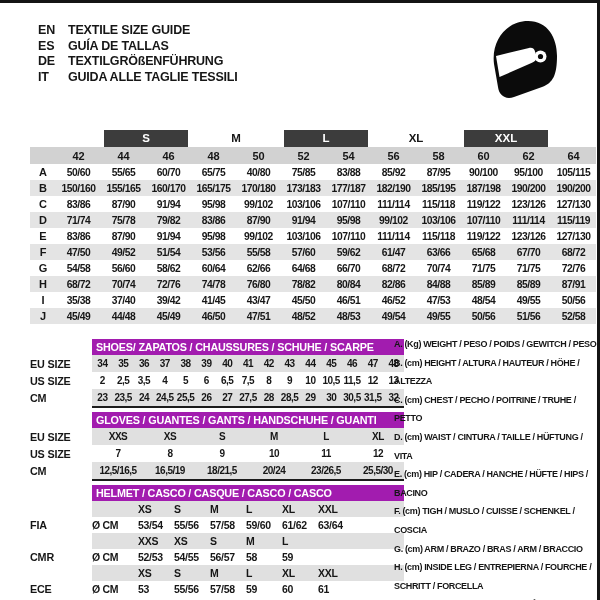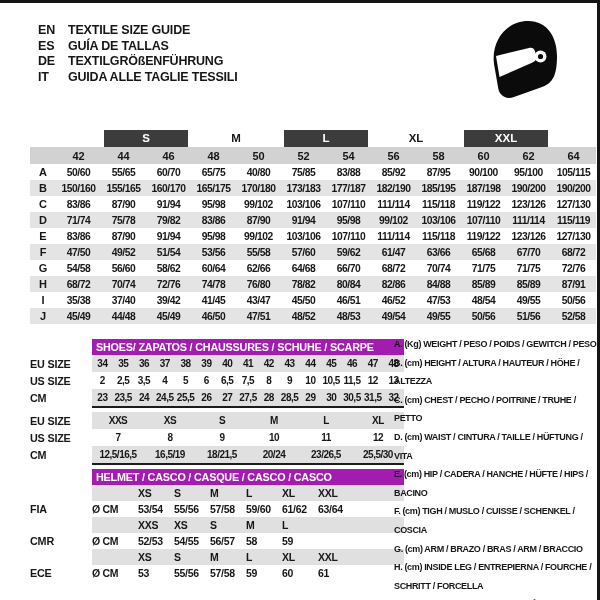--- a/index.html
+++ b/index.html
@@ -329,20 +329,24 @@
           <div class="cell band">29</div>
           <div class="cell band">30</div>
           <div class="cell band">30,5</div>
           <div class="cell band">31,5</div>
           <div class="cell band">32</div>
         </div>
       </div>
     <div class="bline"></div>
     <div class="gap"></div>
 
+    <div class="ltitle-row">
+      <div></div>
+      <div class="ltitle">GLOVES / GUANTES / GANTS / HANDSCHUHE / GUANTI</div>
+    </div>
     <div id="gloves-body">
         <div class="grow">
           <div class="rlabel">EU SIZE</div>
           <div class="cell band">XXS</div>
           <div class="cell band">XS</div>
           <div class="cell band">S</div>
           <div class="cell band">M</div>
           <div class="cell band">L</div>
           <div class="cell band">XL</div>
         </div>

